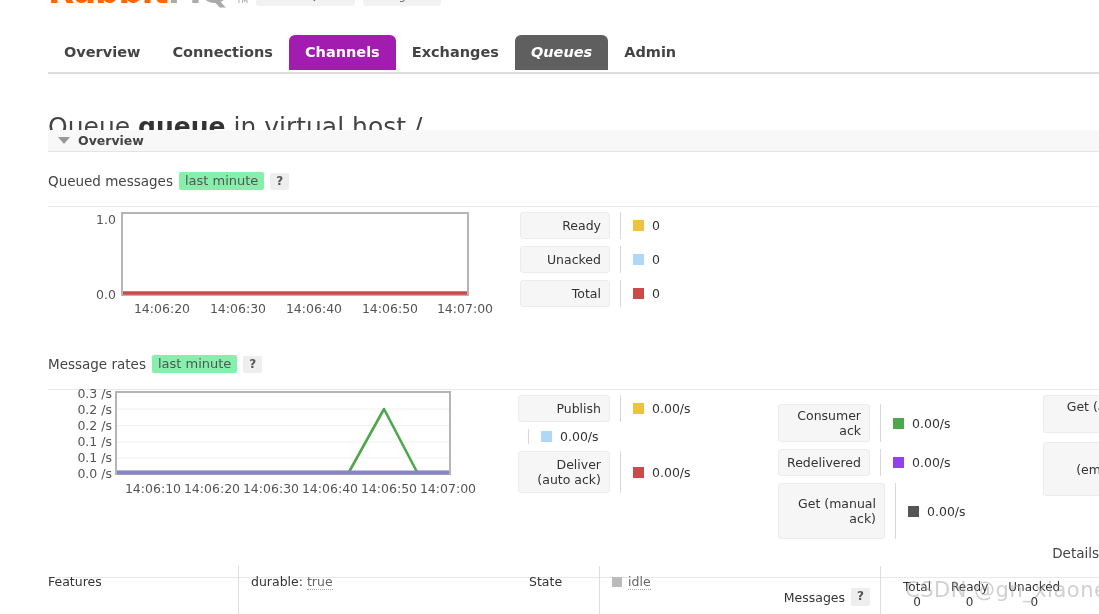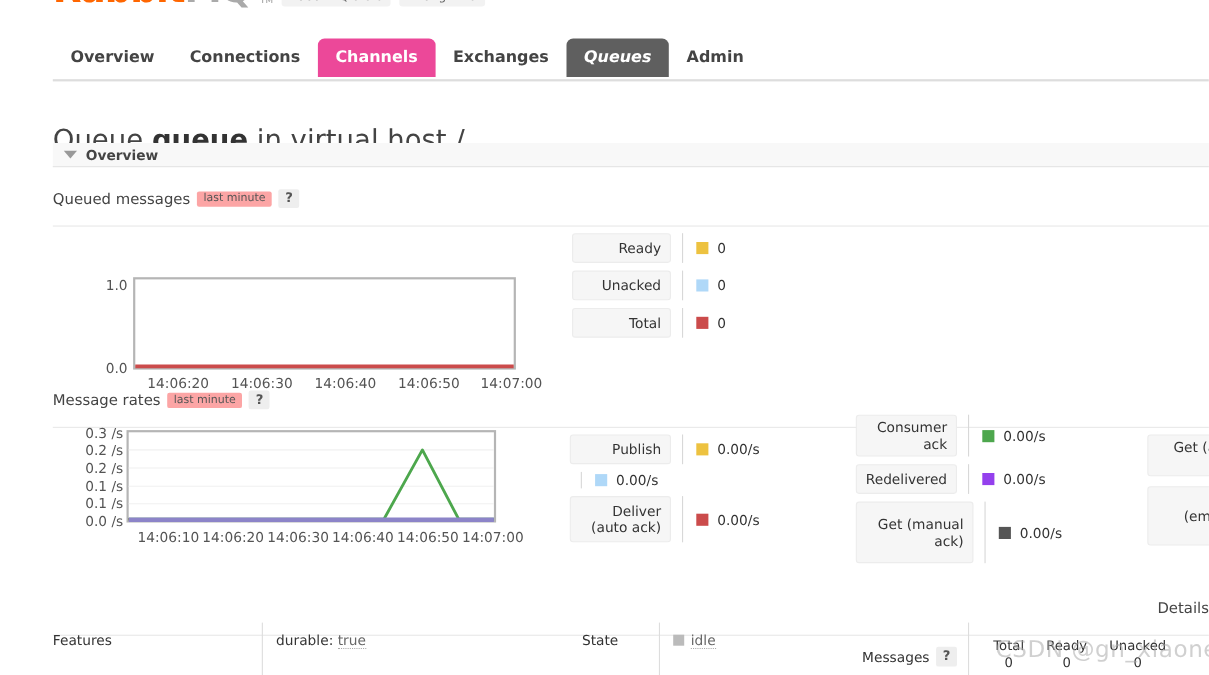--- a/index.html
+++ b/index.html
@@ -68,21 +68,21 @@
     padding: 9px 16px 10px 16px;
     font-size: 14.5px;
     font-weight: bold;
     color: #444;
     border-radius: 6px 6px 0 0;
     text-decoration: none;
     line-height: 16px;
     white-space: nowrap;
     cursor: pointer;
   }
-  .nav-tab.hover  { background: #ec4899; color: #ffffff; }
+  .nav-tab.hover  { background: #a21caf; color: #ffffff; }
   .nav-tab.active { background: #5f5f5f; color: #ffffff; font-style: italic; }
   #nav-rule {
     position: absolute;
     left: 48px; top: 72px;
     width: 1051px;
     height: 2px;
     background: #dddddd;
   }
 
   
@@ -130,23 +130,23 @@
     display: flex;
     align-items: center;
     gap: 6px;
     white-space: nowrap;
   }
   .sub-head .title {
     font-size: 13.5px;
     color: #444;
   }
   .chip {
-    background: #fca5a5;
+    background: #86efac;
     color: #555;
-    font-size: 10px;
+    font-size: 13px;
     padding: 1px 6px 2px 6px;
     border-radius: 2px;
     cursor: pointer;
   }
   .help-chip {
     background: #eeeeee;
     color: #555;
     font-size: 12px;
     font-weight: bold;
     padding: 1px 6px 2px 6px;
@@ -286,21 +286,21 @@
     <span class="tri"></span>
     <span class="label">Overview</span>
   </div>
 
   <div class="sub-head" style="top:172px;">
     <span class="title">Queued messages</span>
     <span class="chip">last minute</span>
     <span class="help-chip">?</span>
   </div>
 
-  <div class="chart-block" style="left:44px; top:204px;margin-top:40px;">
+  <div class="chart-block" style="left:44px; top:204px;">
     <svg class="chart-svg" width="460" height="118" viewBox="0 0 460 118">
 
       <text x="72" y="20" text-anchor="end" font-family="DejaVu Sans, Liberation Sans, sans-serif" font-size="12.5" fill="#545454">1.0</text>
       <text x="72" y="95" text-anchor="end" font-family="DejaVu Sans, Liberation Sans, sans-serif" font-size="12.5" fill="#545454">0.0</text>
 
       <rect x="78" y="9" width="346" height="82" fill="#ffffff" stroke="#b5b5b5" stroke-width="2"></rect>
 
       <line x1="79" y1="89.5" x2="423" y2="89.5" stroke="#edc240" stroke-width="2"></line>
       <line x1="79" y1="89.5" x2="423" y2="89.5" stroke="#afd8f8" stroke-width="2"></line>
       <line x1="79" y1="89.0" x2="423" y2="89.0" stroke="#cb4b4b" stroke-width="3.4"></line>
@@ -400,21 +400,21 @@
     <div class="legend-row">
       <div class="legend-key" style="width:92px; height:42px; display:flex; align-items:center; justify-content:flex-end;">Deliver (auto ack)</div>
       <div class="legend-sep"></div>
       <div class="legend-val">
         <span class="swatch" style="background:#cb4b4b;"></span>
         <span>0.00/s</span>
       </div>
     </div>
   </div>
 
-  <div class="legend-group" style="left:778px; top:377px;">
+  <div class="legend-group" style="left:778px; top:404px;">
     <div class="legend-row">
       <div class="legend-key" style="width:92px; height:38px; display:flex; align-items:center; justify-content:flex-end;">Consumer ack</div>
       <div class="legend-sep"></div>
       <div class="legend-val">
         <span class="swatch" style="background:#4da74d;"></span>
         <span>0.00/s</span>
       </div>
     </div>
     <div class="legend-row">
       <div class="legend-key" style="width:92px;">Redelivered</div>

